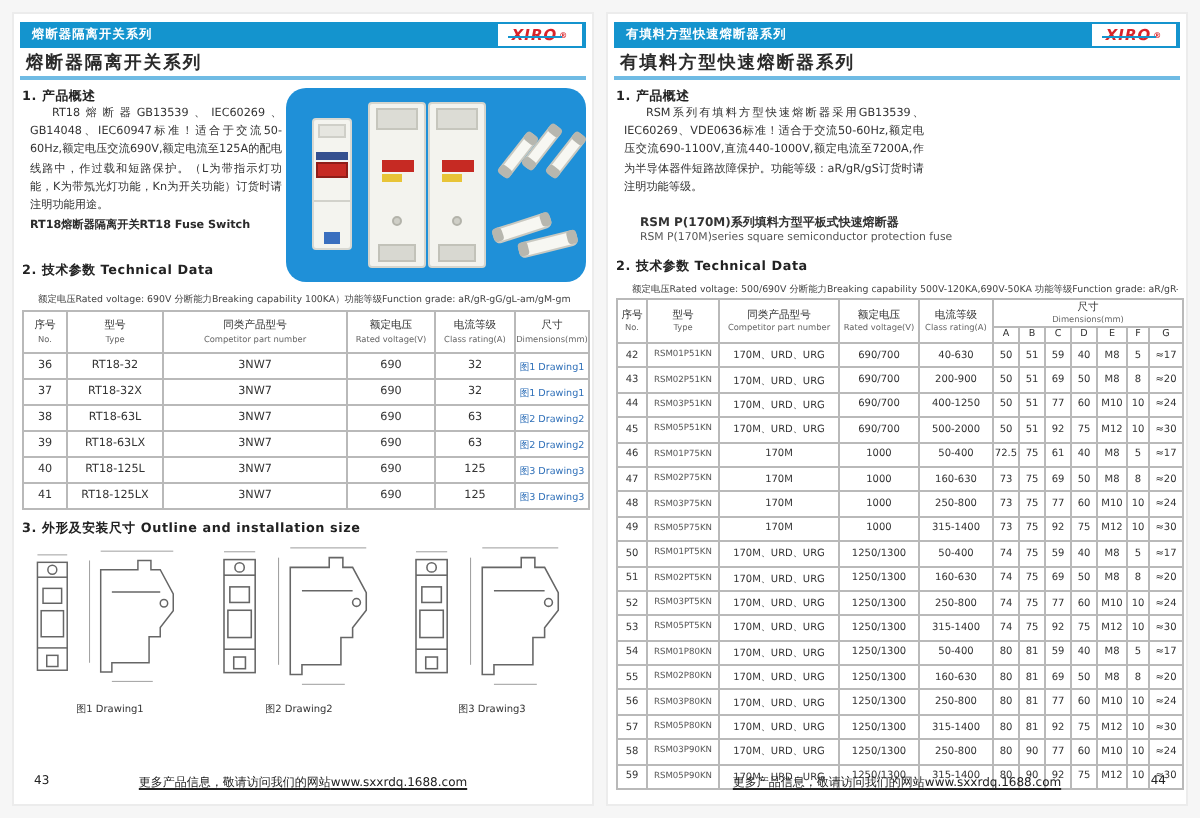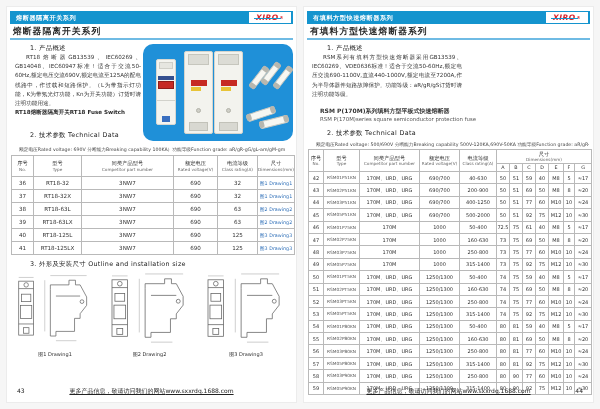--- a/index.html
+++ b/index.html
@@ -36,21 +36,21 @@
   .logo .reg { color:#d8232a; font-size:4px; vertical-align:top; margin-left:1px; }
 
   .title {
     position:absolute; top:19px; left:6px; font-size:8.8px; font-weight:bold;
     color:#2b2b2b; letter-spacing:1px;
   }
   .rule {
     position:absolute; top:31px; left:3px; right:3px; height:2px; background:#6fbbe4;
   }
   .sect {
-    position:absolute; left:23px; font-size:6.4px; font-weight:normal; color:#222;
+    position:absolute; left:4px; font-size:6.4px; font-weight:bold; color:#222;
     letter-spacing:.3px;
   }
   .para {
     position:absolute; font-size:5.6px; line-height:1.65; color:#333;
     text-align:justify; text-indent:11px;
   }
 
   
   .photo {
     position:absolute; top:37px; left:136px; width:150px; height:97px;

